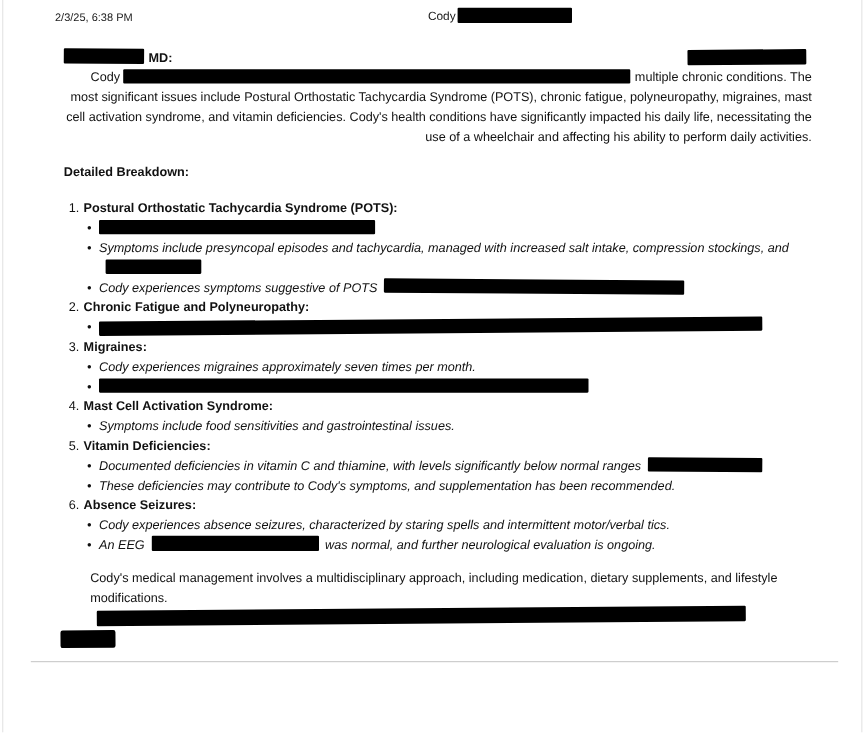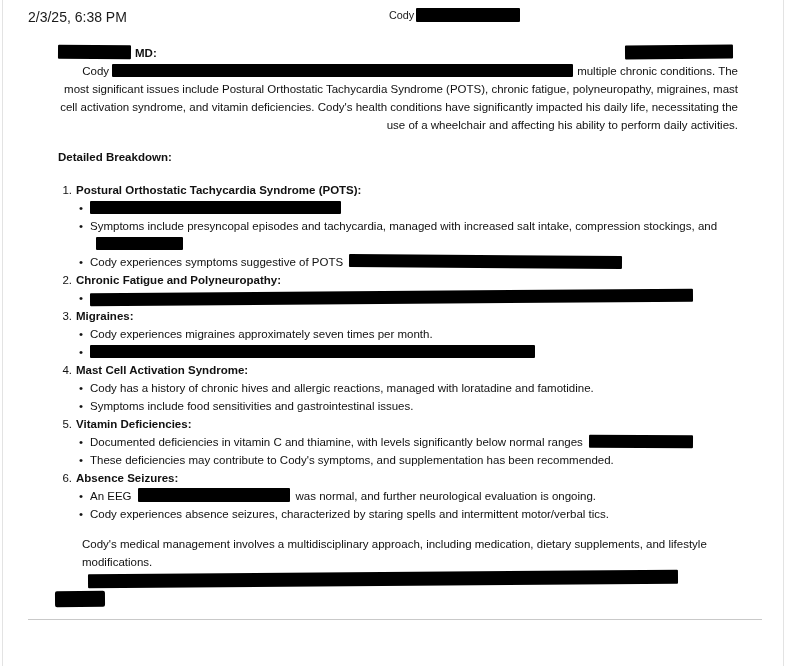--- a/index.html
+++ b/index.html
@@ -7,21 +7,21 @@
     width:787px;height:666px;position:relative;overflow:hidden;
     background:#ffffff;color:#111;
     font-family:"Liberation Sans","DejaVu Sans",sans-serif;
     font-size:11.5px;line-height:18px;
   }
   .edge{position:absolute;top:0;bottom:0;width:1px;background:#e3e3e3;}
   .edge.left{left:2px;}
   .edge.right{left:783px;}
 
   header{position:relative;height:26px;}
-  .ts{position:absolute;left:28px;top:8px;font-size:14px;color:#1a1a1a;white-space:nowrap;}
+  .ts{position:absolute;left:50px;top:8px;font-size:10px;color:#1a1a1a;white-space:nowrap;}
   .hcenter{position:absolute;left:389px;top:6px;white-space:nowrap;font-size:10.8px;color:#1a1a1a;}
 
   .content{margin:18px 0 0 58px;width:690px;position:relative;}
 
   .redact{
     display:inline-block;background:#000;height:13px;
     vertical-align:-2px;border-radius:1px;
   }
   .tall{height:14px;}
   .tilt1{transform:rotate(-0.45deg);}
@@ -32,21 +32,21 @@
   .titleline .rightbox{position:absolute;left:567px;top:1px;}
 
   p{margin:0;}
   .intro{max-width:680px;text-align:right;}
   .bh{font-weight:bold;margin-top:14px;}
 
   .sections{margin-top:15px;}
   .sec-title{display:flex;}
   .sec-title .num{width:14px;text-align:right;margin-right:4px;flex:0 0 auto;}
   ul{list-style:none;margin:0;padding:0 0 0 32px;}
-  li{position:relative;max-width:658px;}
+  li{position:relative;max-width:658px;font-style:italic;}
   li::before{content:"\2022";position:absolute;left:-11px;top:0;}
   .mL{margin-left:6px;}
   .mR{margin-right:6px;}
 
   .closing{margin-top:12px;max-width:690px;margin-left:24px;}
   .sig{display:block;height:16px;width:50px;margin:2px 0 0 -3px;border-radius:2px;}
 
   .footer-rule{border:none;border-top:1px solid #c9c9c9;margin:12px 25px 0 28px;}
 </style>
 </head>
@@ -105,21 +105,20 @@
         <li><span class="redact" style="width:445px;"></span></li>
       </ul>
     </div>
 
     <div class="sec">
       <div class="sec-title">
           <span class="num">4.</span>
           <b>Mast Cell Activation Syndrome:</b>
         </div>
       <ul>
-        <li>Cody has a history of chronic hives and allergic reactions, managed with loratadine and famotidine.</li>
         <li>Symptoms include food sensitivities and gastrointestinal issues.</li>
       </ul>
     </div>
 
     <div class="sec">
       <div class="sec-title">
           <span class="num">5.</span>
           <b>Vitamin Deficiencies:</b>
         </div>
       <ul>
@@ -127,22 +126,22 @@
         <li>These deficiencies may contribute to Cody's symptoms, and supplementation has been recommended.</li>
       </ul>
     </div>
 
     <div class="sec">
       <div class="sec-title">
           <span class="num">6.</span>
           <b>Absence Seizures:</b>
         </div>
       <ul>
+        <li>Cody experiences absence seizures, characterized by staring spells and intermittent motor/verbal tics.</li>
         <li><span>An EEG</span><span class="redact tall mL mR" style="width:152px;"></span><span>was normal, and further neurological evaluation is ongoing.</span></li>
-        <li>Cody experiences absence seizures, characterized by staring spells and intermittent motor/verbal tics.</li>
       </ul>
     </div>
 
   </div>
 
   <p class="closing"><span>Cody's medical management involves a multidisciplinary approach, including medication, dietary supplements, and lifestyle modifications.</span><span class="redact tall mL tilt1" style="width:590px;"></span></p>
   <span class="redact sig tilt1"></span>
 
 </main>
 

